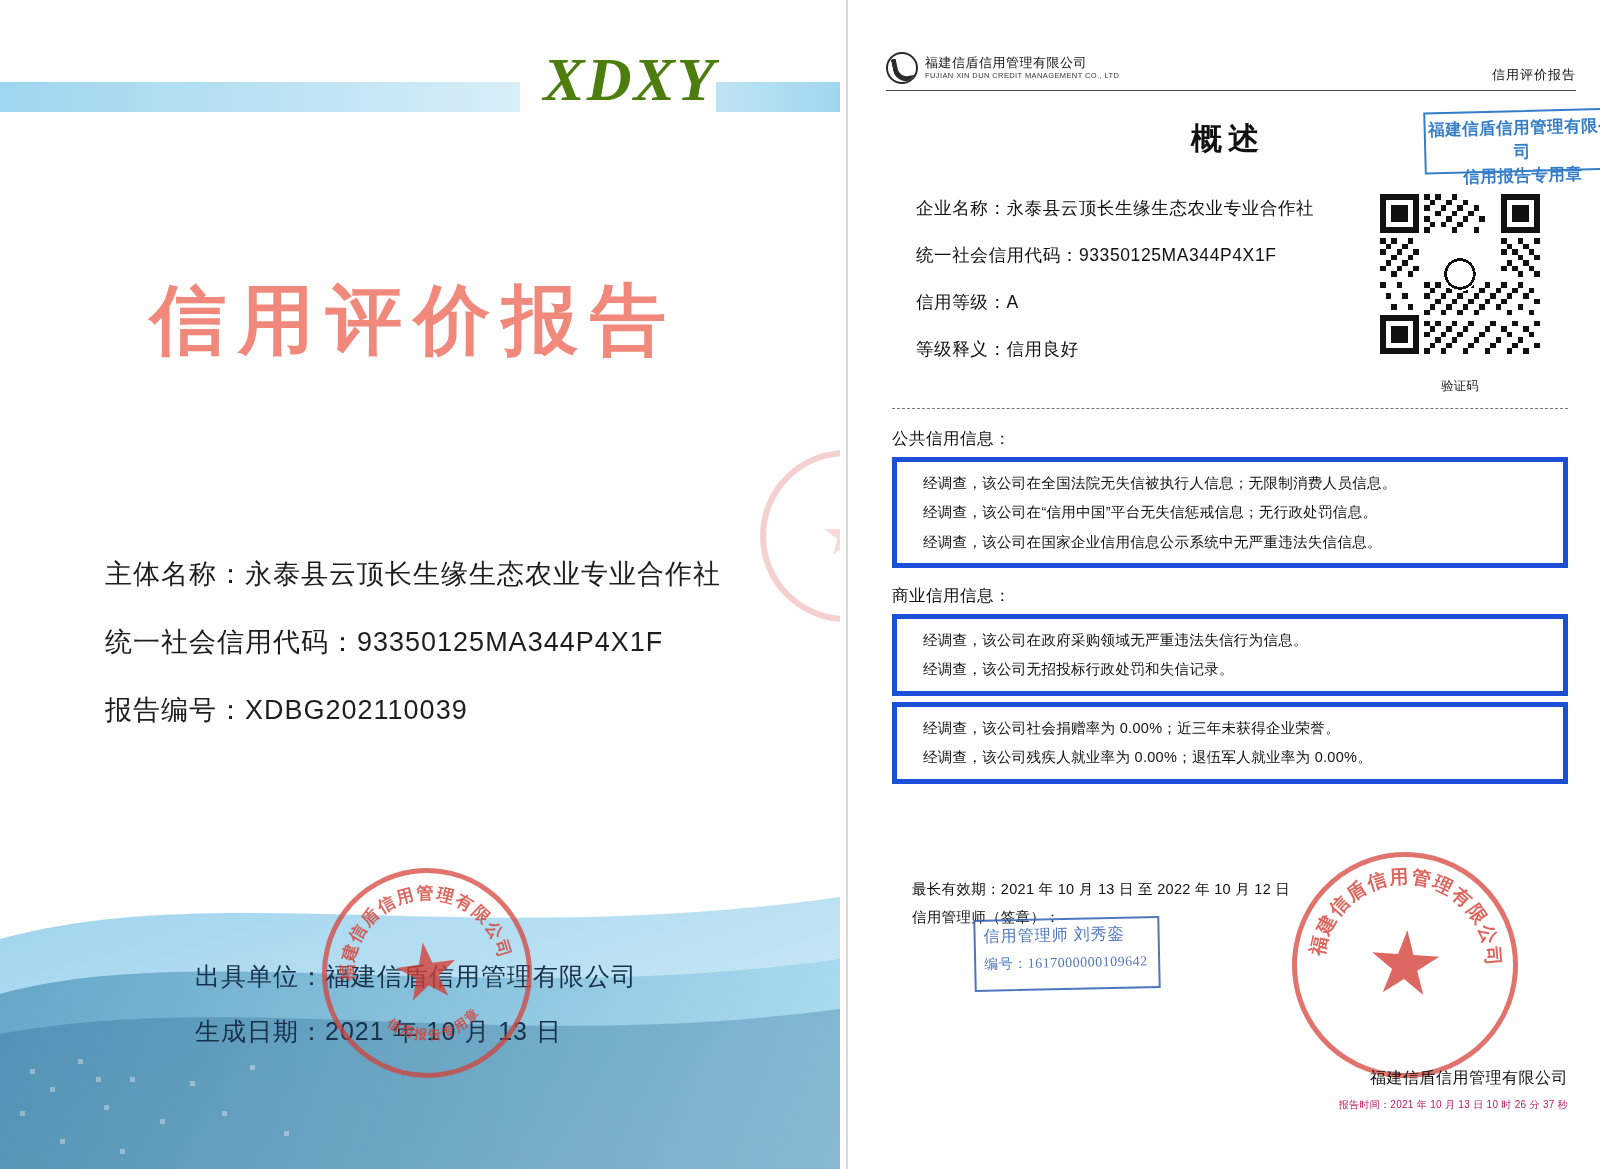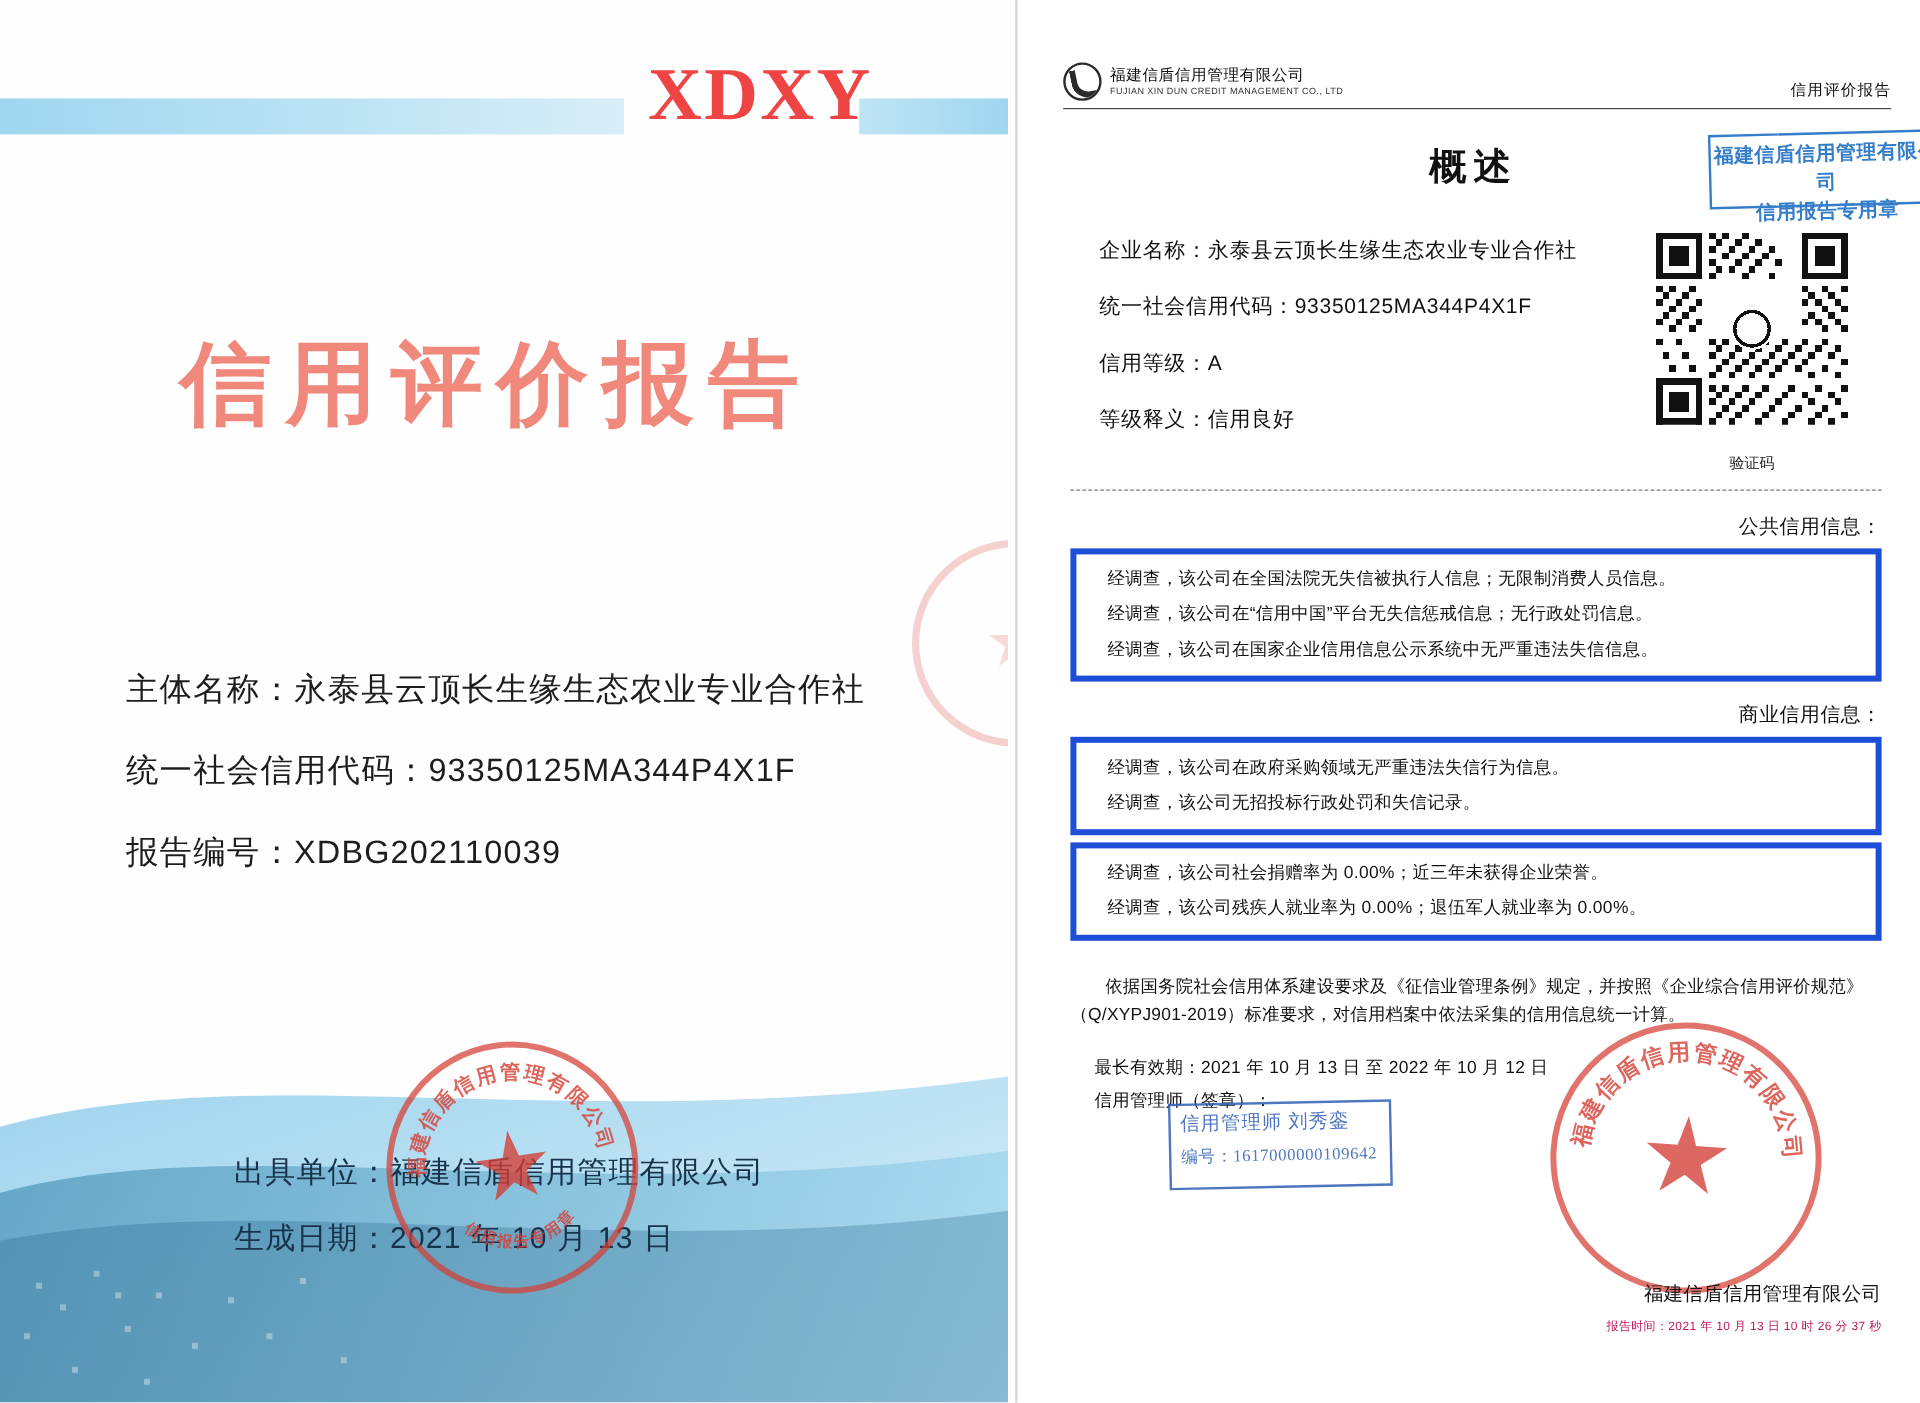--- a/index.html
+++ b/index.html
@@ -6,21 +6,21 @@
   body{width:1600px;height:1169px;font-family:"Liberation Sans",sans-serif;color:#1a1a1a;overflow:hidden;}
   .page{position:relative;width:1600px;height:1169px;background:#fff;}
 
   
   .cover{position:absolute;left:0;top:0;width:840px;height:1169px;background:#fefefe;overflow:hidden;}
   .cover-bar-left{position:absolute;left:0;top:82px;width:520px;height:30px;
     background:linear-gradient(90deg,#9fd6ef 0%,#bfe4f4 60%,#d8eef8 100%);}
   .cover-bar-right{position:absolute;left:716px;top:82px;width:124px;height:30px;
     background:linear-gradient(90deg,#bfe4f4 0%,#9fd6ef 100%);}
   .xdxy{position:absolute;left:540px;top:44px;width:180px;text-align:center;
-    font-family:"Liberation Serif",serif;font-size:62px;font-weight:700;color:#ef4444;letter-spacing:2px;}
+    font-family:"Liberation Serif",serif;font-size:62px;font-weight:700;color:#4d7c0f;letter-spacing:2px;font-style:italic;}
   .cover-title{position:absolute;left:150px;top:270px;width:560px;
     font-family:"Liberation Serif",serif;font-size:76px;font-weight:700;color:#f0897b;
     letter-spacing:12px;white-space:nowrap;}
   .cover-fields{position:absolute;left:105px;top:556px;width:700px;}
   .cover-fields .row{font-size:27px;color:#1d1d1d;margin-bottom:32px;letter-spacing:1px;white-space:nowrap;}
   .cover-foot{position:absolute;left:195px;top:960px;width:640px;}
   .cover-foot .row{font-size:25px;color:#17324a;margin-bottom:22px;letter-spacing:1px;white-space:nowrap;}
 
   
   .wave{position:absolute;left:0;bottom:0;width:840px;height:350px;overflow:hidden;}
@@ -66,21 +66,21 @@
 
   .overview{position:absolute;left:60px;top:196px;width:450px;}
   .ov-row{font-size:17.5px;color:#111;margin-bottom:23px;letter-spacing:.6px;white-space:nowrap;}
 
   .qr-box{position:absolute;left:524px;top:194px;width:160px;height:160px;}
   .qr-cap{position:absolute;left:524px;top:378px;width:160px;text-align:center;font-size:12.5px;color:#222;}
 
   .dashed{position:absolute;left:36px;top:408px;width:676px;border-top:1.5px dashed #777;}
 
   .sec{position:absolute;left:36px;width:676px;}
-  .sec-label{font-size:16.5px;color:#111;margin-bottom:7px;letter-spacing:.5px;text-align:right;}
+  .sec-label{font-size:16.5px;color:#111;margin-bottom:7px;letter-spacing:.5px;}
   .sec-body{border:5px solid #1d4ed8;padding:10px 14px 10px 26px;}
   .sec-body p{margin:0 0 7px 0;font-size:14.5px;color:#111;line-height:1.55;letter-spacing:.3px;}
   .sec-body p:last-child{margin-bottom:0;}
 
   .note{position:absolute;left:36px;top:812px;width:676px;font-size:14.5px;color:#111;
     line-height:1.62;letter-spacing:.2px;text-indent:2em;}
   .valid{position:absolute;left:56px;top:880px;font-size:14.5px;color:#111;letter-spacing:.3px;}
   .signer{position:absolute;left:56px;top:908px;font-size:14.5px;color:#111;letter-spacing:.3px;}
 
   
@@ -395,21 +395,20 @@
       </div>
     </div>
 
     <div class="sec" style="top:702px;">
       <div class="sec-body">
         <p>经调查，该公司社会捐赠率为 0.00%；近三年未获得企业荣誉。</p>
         <p>经调查，该公司残疾人就业率为 0.00%；退伍军人就业率为 0.00%。</p>
       </div>
     </div>
 
-    <div class="note">依据国务院社会信用体系建设要求及《征信业管理条例》规定，并按照《企业综合信用评价规范》（Q/XYPJ901-2019）标准要求，对信用档案中依法采集的信用信息统一计算。</div>
     <div class="valid">最长有效期：2021 年 10 月 13 日 至 2022 年 10 月 12 日</div>
     <div class="signer">信用管理师（签章）：</div>
 
     <div class="sig-stamp">
       <div class="l1">信用管理师  刘秀銮</div>
       <div class="l2">编号：1617000000109642</div>
     </div>
 
     <div class="stamp-round rpt-stamp">
       <div class="star"></div>

